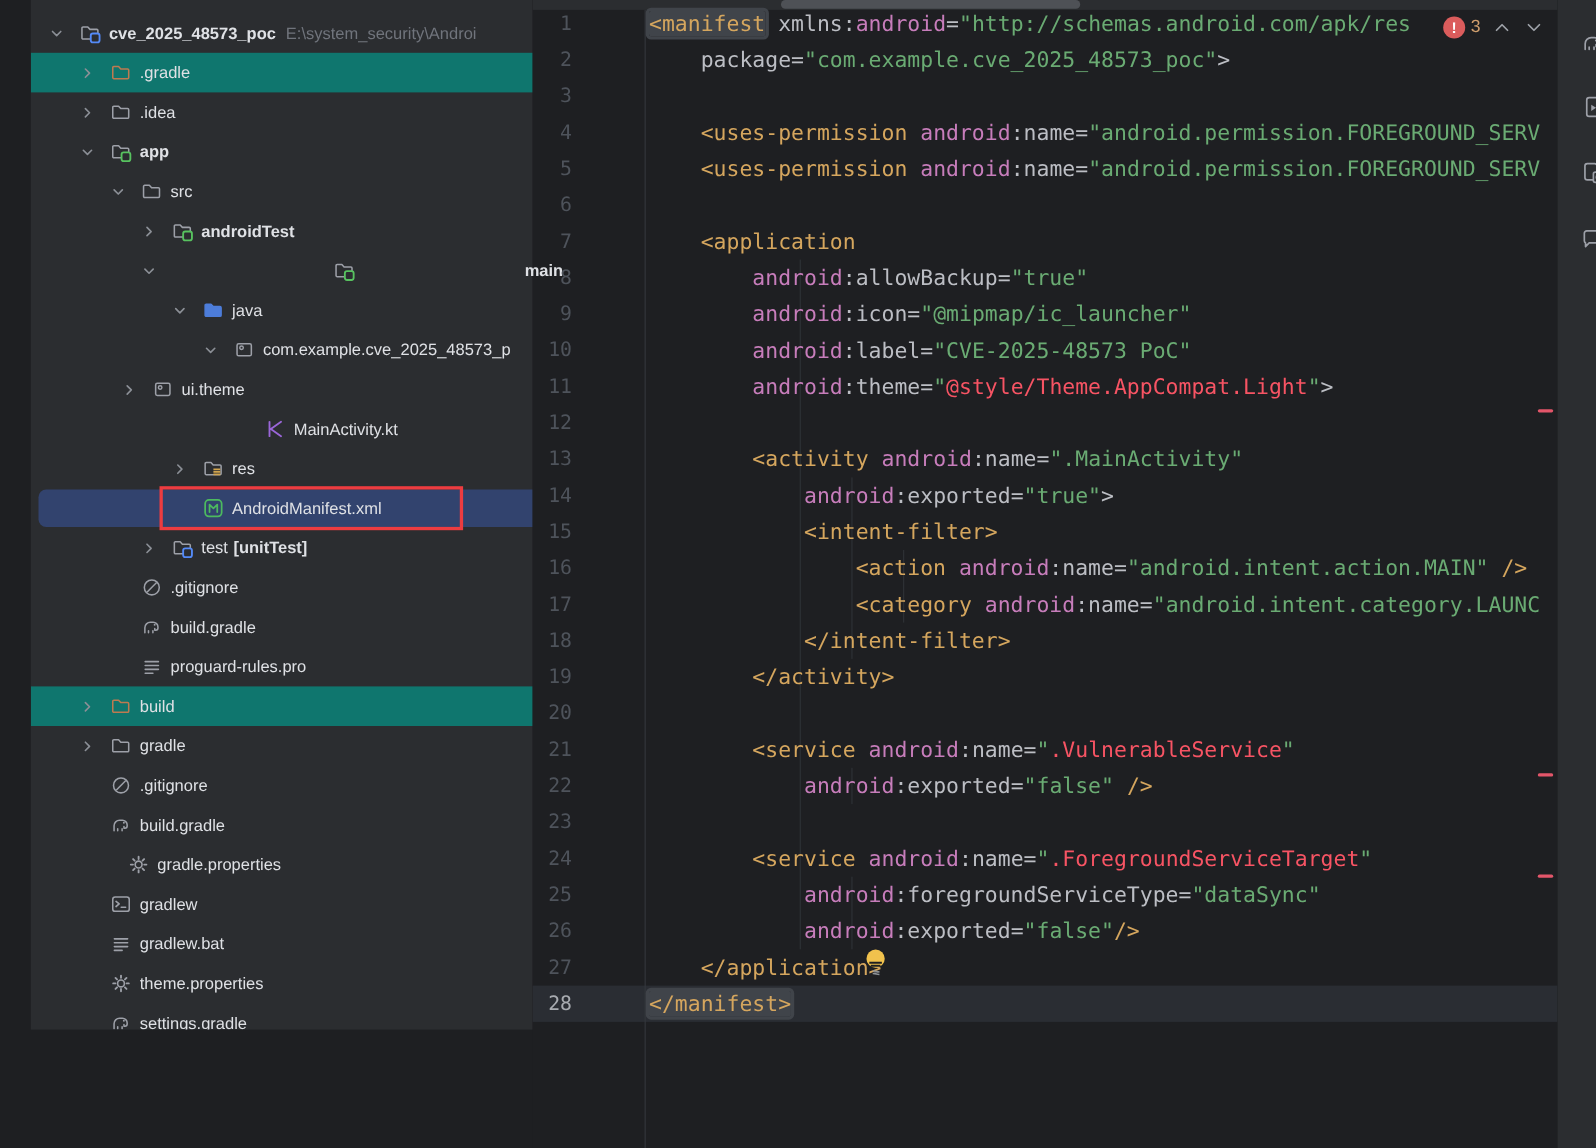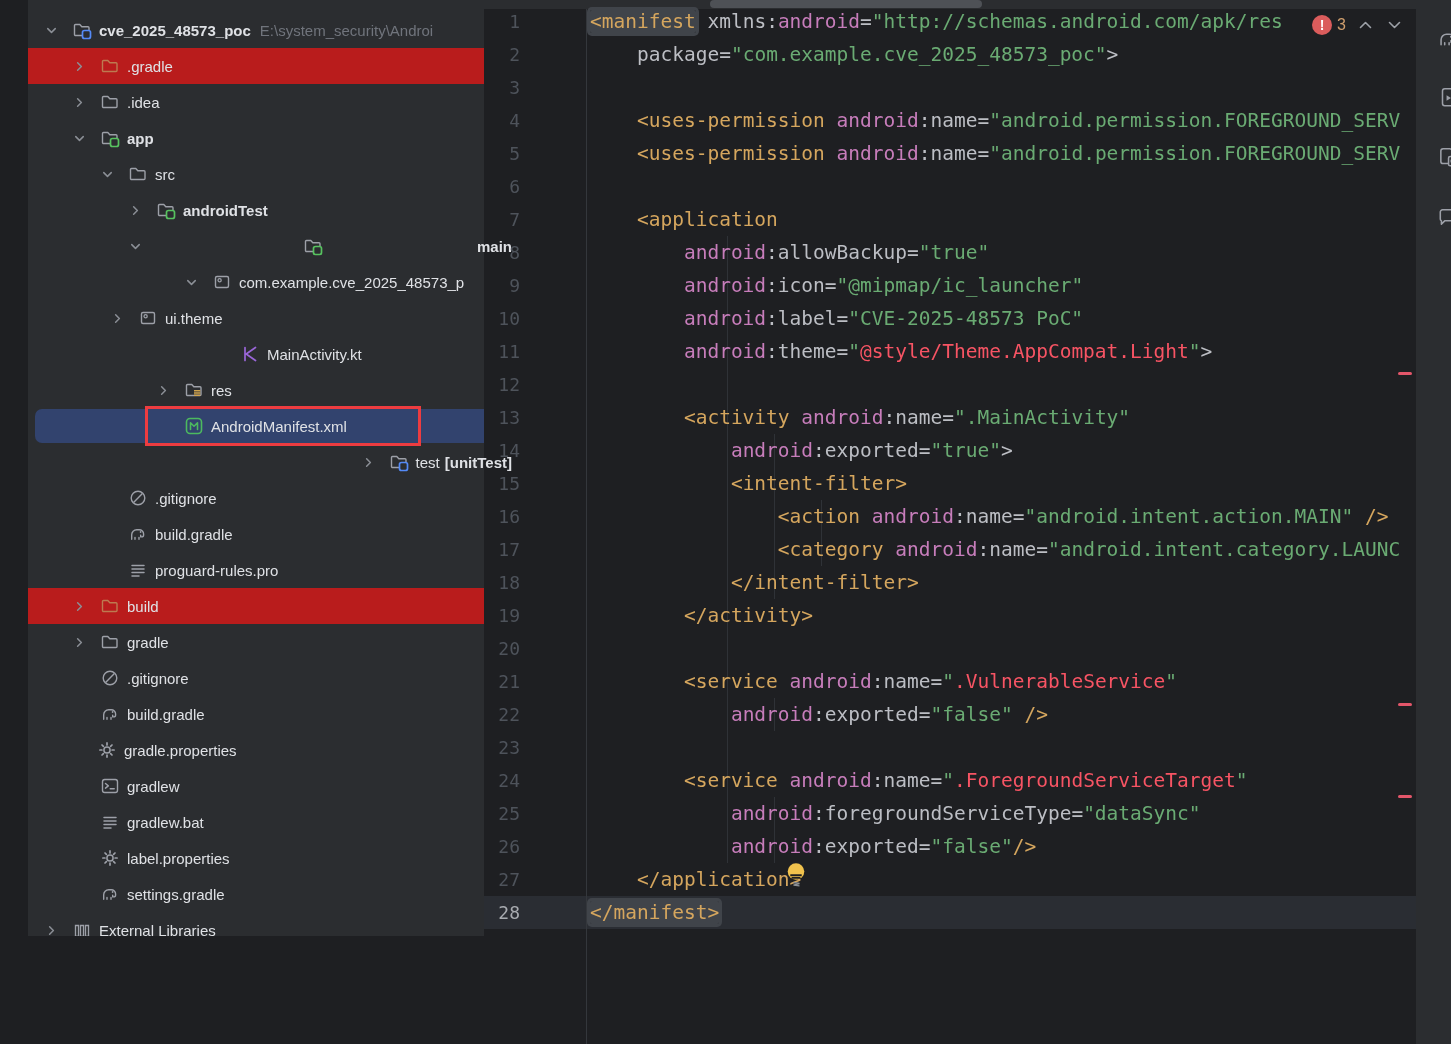--- a/index.html
+++ b/index.html
@@ -11,21 +11,21 @@
   #tree{position:absolute;left:0;top:12px;width:484px;}
   .row{height:36px;display:flex;align-items:center;position:relative;white-space:nowrap;
        color:#dfe1e5;font-size:15px;}
   .row>*{position:relative;z-index:1;}
   .chev{width:17px;height:17px;display:flex;align-items:center;justify-content:center;margin-right:12px;flex:0 0 auto;}
   .spacer{width:29px;flex:0 0 auto;}
   .ticon{width:20px;height:20px;margin-right:7px;display:flex;align-items:center;justify-content:center;flex:0 0 auto;}
   .bold{font-weight:700;}
   .suffix{font-weight:700;margin-left:5px;}
   .path{color:#70747c;margin-left:9px;}
-  .hl-excluded{background:#b91c1c;}
+  .hl-excluded{background:#0f766e;}
   .selbg{position:absolute;left:7px;right:18px;top:1px;bottom:1px;border-radius:7px;background:#32436e;z-index:0;}
   .redbox{position:absolute;left:117px;top:-2px;width:276px;height:40px;box-sizing:border-box;
           border:3px solid #ed3c40;z-index:3;}
 
   
   #editor{position:absolute;left:484px;top:0;width:932px;height:1044px;background:#1e1f22;overflow:hidden;}
   #topstrip{position:absolute;left:0;top:0;width:932px;height:9px;background:#2b2d30;}
   #hthumb{position:absolute;left:226px;top:0;width:272px;height:8px;background:#4e5156;border-radius:4px;}
   #caretline{position:absolute;left:0;top:896px;width:932px;height:33px;background:#2a2d33;z-index:0;}
   #guttersep{position:absolute;left:102px;top:9px;bottom:0;width:1px;background:#34373c;z-index:1;}
@@ -149,20 +149,33 @@
           </svg>
         </span>
         <span class="ticon">
           <svg width="20" height="20" viewBox="0 0 20 20">
             <path d="M3.5,4.5 h4.3 l2,2.2 h6.2 a1,1 0 0 1 1,1 v6.8 a1,1 0 0 1 -1,1 h-12.5 a1,1 0 0 1 -1,-1 v-9 a1,1 0 0 1 1,-1 z" fill="none" stroke="#9da0a8" stroke-width="1.4" stroke-linejoin="round"></path>
             <rect x="10.5" y="10.5" width="8" height="8" rx="2" fill="#2b2d30" stroke="#57c25f" stroke-width="1.7"></rect>
           </svg>
         </span>
         <span class="lbl bold">main</span>
       </div>
+      <div class="row" style="padding-left: 127px;">
+        <span class="chev">
+          <svg width="15" height="15" viewBox="0 0 16 16">
+            <path d="M4,6 l4,4 4,-4" fill="none" stroke="#8b8f96" stroke-width="1.6" stroke-linecap="round" stroke-linejoin="round"></path>
+          </svg>
+        </span>
+        <span class="ticon">
+          <svg width="20" height="20" viewBox="0 0 20 20">
+            <path d="M3.5,4.5 h4.3 l2,2.2 h6.2 a1,1 0 0 1 1,1 v6.8 a1,1 0 0 1 -1,1 h-12.5 a1,1 0 0 1 -1,-1 v-9 a1,1 0 0 1 1,-1 z" fill="#4d7dda" stroke="#4d7dda" stroke-width="1.4" stroke-linejoin="round"></path>
+          </svg>
+        </span>
+        <span class="lbl">java</span>
+      </div>
       <div class="row" style="padding-left: 155px;">
         <span class="chev">
           <svg width="15" height="15" viewBox="0 0 16 16">
             <path d="M4,6 l4,4 4,-4" fill="none" stroke="#8b8f96" stroke-width="1.6" stroke-linecap="round" stroke-linejoin="round"></path>
           </svg>
         </span>
         <span class="ticon">
           <svg width="20" height="20" viewBox="0 0 20 20">
             <rect x="3.5" y="4.5" width="13" height="11" rx="1.5" fill="none" stroke="#9da0a8" stroke-width="1.4"></rect>
             <circle cx="7.6" cy="8.2" r="1.6" fill="none" stroke="#9da0a8" stroke-width="1.3"></circle>
@@ -212,21 +225,21 @@
         <span class="spacer"></span>
         <span class="ticon">
           <svg width="20" height="20" viewBox="0 0 20 20">
             <rect x="2.5" y="2.5" width="15" height="15" rx="3.5" fill="none" stroke="#4cba5f" stroke-width="1.6"></rect>
             <path d="M6.5,13.5 V6.8 L10,10.2 L13.5,6.8 V13.5" fill="none" stroke="#4cba5f" stroke-width="1.6" stroke-linejoin="round" stroke-linecap="round"></path>
           </svg>
         </span>
         <span class="lbl">AndroidManifest.xml</span>
         <div class="redbox"></div>
       </div>
-      <div class="row" style="padding-left: 99px; justify-content: flex-end;">
+      <div class="row" style="padding-left: 99px;">
         <span class="chev">
           <svg width="15" height="15" viewBox="0 0 16 16">
             <path d="M6,4 l4,4 -4,4" fill="none" stroke="#8b8f96" stroke-width="1.6" stroke-linecap="round" stroke-linejoin="round"></path>
           </svg>
         </span>
         <span class="ticon">
           <svg width="20" height="20" viewBox="0 0 20 20">
             <path d="M3.5,4.5 h4.3 l2,2.2 h6.2 a1,1 0 0 1 1,1 v6.8 a1,1 0 0 1 -1,1 h-12.5 a1,1 0 0 1 -1,-1 v-9 a1,1 0 0 1 1,-1 z" fill="none" stroke="#9da0a8" stroke-width="1.4" stroke-linejoin="round"></path>
             <rect x="10.5" y="10.5" width="8" height="8" rx="2" fill="#2b2d30" stroke="#548af7" stroke-width="1.7"></rect>
           </svg>
@@ -302,21 +315,21 @@
       <div class="row" style="padding-left: 43px;">
         <span class="spacer"></span>
         <span class="ticon">
           <svg width="20" height="20" viewBox="0 0 20 20">
             <path d="M3.7,15.3 v-4.6 a5,5 0 0 1 5,-5 h2.6 a4.3,4.3 0 0 1 4.3,4.3 v0.9 a2,2 0 0 1 -2,2 h-0.9 v-1.6 M7,15.3 v-1.8 M11,15.3 v-1.8" fill="none" stroke="#9da0a8" stroke-width="1.4" stroke-linecap="round" stroke-linejoin="round"></path>
             <circle cx="12.6" cy="8" r="0.9" fill="#9da0a8"></circle>
           </svg>
         </span>
         <span class="lbl">build.gradle</span>
       </div>
-      <div class="row" style="padding-left: 40px; text-align: right;">
+      <div class="row" style="padding-left: 59px; text-align: right;">
         <span class="spacer"></span>
         <span class="ticon">
           <svg width="20" height="20" viewBox="0 0 20 20">
             <circle cx="10" cy="10" r="3.1" fill="none" stroke="#9da0a8" stroke-width="1.5"></circle>
             <path d="M10,2.9 v2 M10,15.1 v2 M2.9,10 h2 M15.1,10 h2 M5,5 l1.4,1.4 M13.6,13.6 l1.4,1.4 M15,5 l-1.4,1.4 M6.4,13.6 L5,15" stroke="#9da0a8" stroke-width="1.7" stroke-linecap="round"></path>
           </svg>
         </span>
         <span class="lbl">gradle.properties</span>
       </div>
       <div class="row" style="padding-left: 43px;">
@@ -339,21 +352,21 @@
         <span class="lbl">gradlew.bat</span>
       </div>
       <div class="row" style="padding-left: 43px;">
         <span class="spacer"></span>
         <span class="ticon">
           <svg width="20" height="20" viewBox="0 0 20 20">
             <circle cx="10" cy="10" r="3.1" fill="none" stroke="#9da0a8" stroke-width="1.5"></circle>
             <path d="M10,2.9 v2 M10,15.1 v2 M2.9,10 h2 M15.1,10 h2 M5,5 l1.4,1.4 M13.6,13.6 l1.4,1.4 M15,5 l-1.4,1.4 M6.4,13.6 L5,15" stroke="#9da0a8" stroke-width="1.7" stroke-linecap="round"></path>
           </svg>
         </span>
-        <span class="lbl">label.properties</span>
+        <span class="lbl">theme.properties</span>
       </div>
       <div class="row" style="padding-left: 43px;">
         <span class="spacer"></span>
         <span class="ticon">
           <svg width="20" height="20" viewBox="0 0 20 20">
             <path d="M3.7,15.3 v-4.6 a5,5 0 0 1 5,-5 h2.6 a4.3,4.3 0 0 1 4.3,4.3 v0.9 a2,2 0 0 1 -2,2 h-0.9 v-1.6 M7,15.3 v-1.8 M11,15.3 v-1.8" fill="none" stroke="#9da0a8" stroke-width="1.4" stroke-linecap="round" stroke-linejoin="round"></path>
             <circle cx="12.6" cy="8" r="0.9" fill="#9da0a8"></circle>
           </svg>
         </span>
         <span class="lbl">settings.gradle</span>

